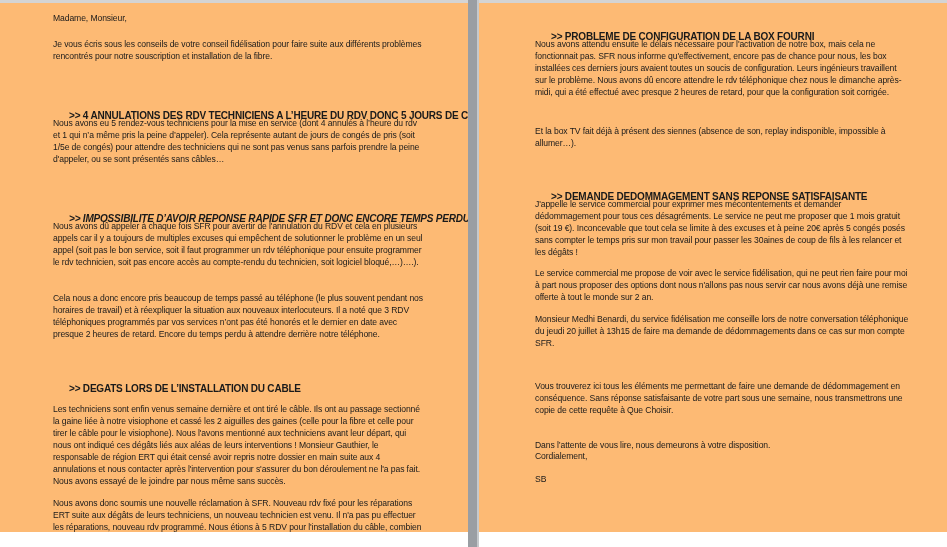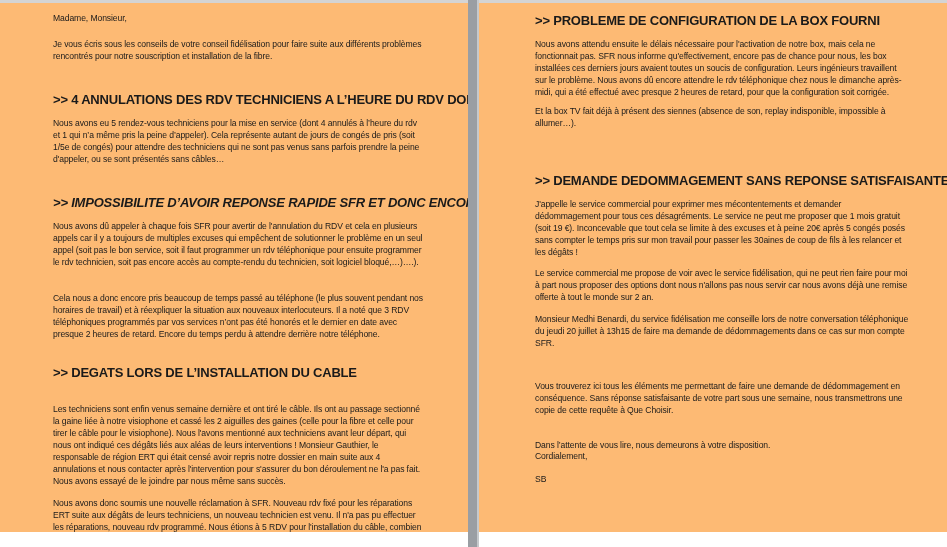--- a/index.html
+++ b/index.html
@@ -12,21 +12,21 @@
   .topstrip { position:absolute; left:0; top:0; width:947px; height:3px; background:#d4d4d4; }
   .gutter { position:absolute; left:468px; top:0; width:9px; height:547px; background:#9a9ea3; }
   .gutter-edge { position:absolute; left:477px; top:0; width:2px; height:547px; background:#c6c9cc; }
   .page { position:absolute; top:3px; height:529px; background:#fdba74; overflow:hidden; }
   .page.left { left:0; width:468px; }
   .page.right { left:479px; width:468px; }
   .content { position:absolute; top:0; font-size:8.6px; line-height:12px; letter-spacing:-0.1px; }
   .page.left .content { left:53px; width:370px; }
   .page.right .content { left:56px; width:370px; }
   .p { margin:0; white-space:normal; }
-  .h { font-weight:bold; font-size:13px; letter-spacing:-0.2px; margin:0; }
+  .h { font-weight:bold; font-size:10px; letter-spacing:-0.2px; margin:16px; }
 </style>
 </head>
 <body>
 
 <div class="topstrip"></div>
 
 <div class="page left">
   <div class="content">
     <p class="p" style="position:absolute;top:9px;">Madame, Monsieur,</p>
     <p class="p" style="position:absolute;top:35px;width:370px;">Je vous écris sous les conseils de votre conseil fidélisation pour faire suite aux différents problèmes rencontrés pour notre souscription et installation de la fibre.</p>
@@ -44,21 +44,21 @@
   </div>
 </div>
 
 <div class="gutter"></div>
 <div class="gutter-edge"></div>
 
 <div class="page right">
   <div class="content">
     <p class="h" style="position:absolute;top:12px;white-space:nowrap;">&gt;&gt; PROBLEME DE CONFIGURATION DE LA BOX FOURNI</p>
     <p class="p" style="position:absolute;top:35px;width:374px;">Nous avons attendu ensuite le délais nécessaire pour l'activation de notre box, mais cela ne fonctionnait pas. SFR nous informe qu'effectivement, encore pas de chance pour nous, les box installées ces derniers jours avaient toutes un soucis de configuration. Leurs ingénieurs travaillent sur le problème. Nous avons dû encore attendre le rdv téléphonique chez nous le dimanche après-midi, qui a été effectué avec presque 2 heures de retard, pour que la configuration soit corrigée.</p>
-    <p class="p" style="position:absolute;top:102px;width:374px;">Et la box TV fait déjà à présent des siennes (absence de son, replay indisponible, impossible à allumer…).</p>
+    <p class="p" style="position:absolute;top:122px;width:374px;">Et la box TV fait déjà à présent des siennes (absence de son, replay indisponible, impossible à allumer…).</p>
 
     <p class="h" style="position:absolute;top:172px;white-space:nowrap;">&gt;&gt; DEMANDE DEDOMMAGEMENT SANS REPONSE SATISFAISANTE</p>
     <p class="p" style="position:absolute;top:195px;width:374px;">J'appelle le service commercial pour exprimer mes mécontentements et demander dédommagement pour tous ces désagréments. Le service ne peut me proposer que 1 mois gratuit (soit 19 €). Inconcevable que tout cela se limite à des excuses et à peine 20€ après 5 congés posés sans compter le temps pris sur mon travail pour passer les 30aines de coup de fils à les relancer et les dégâts !</p>
     <p class="p" style="position:absolute;top:264px;width:374px;">Le service commercial me propose de voir avec le service fidélisation, qui ne peut rien faire pour moi à part nous proposer des options dont nous n'allons pas nous servir car nous avons déjà une remise offerte à tout le monde sur 2 an.</p>
     <p class="p" style="position:absolute;top:310px;width:374px;">Monsieur Medhi Benardi, du service fidélisation me conseille lors de notre conversation téléphonique du jeudi 20 juillet à 13h15 de faire ma demande de dédommagements dans ce cas sur mon compte SFR.</p>
 
     <p class="p" style="position:absolute;top:377px;width:374px;">Vous trouverez ici tous les éléments me permettant de faire une demande de dédommagement en conséquence. Sans réponse satisfaisante de votre part sous une semaine, nous transmettrons une copie de cette requête à Que Choisir.</p>
     <p class="p" style="position:absolute;top:436px;width:374px;">Dans l’attente de vous lire, nous demeurons à votre disposition.</p>
     <p class="p" style="position:absolute;top:447px;">Cordialement,</p>
     <p class="p" style="position:absolute;top:470px;">SB</p>

